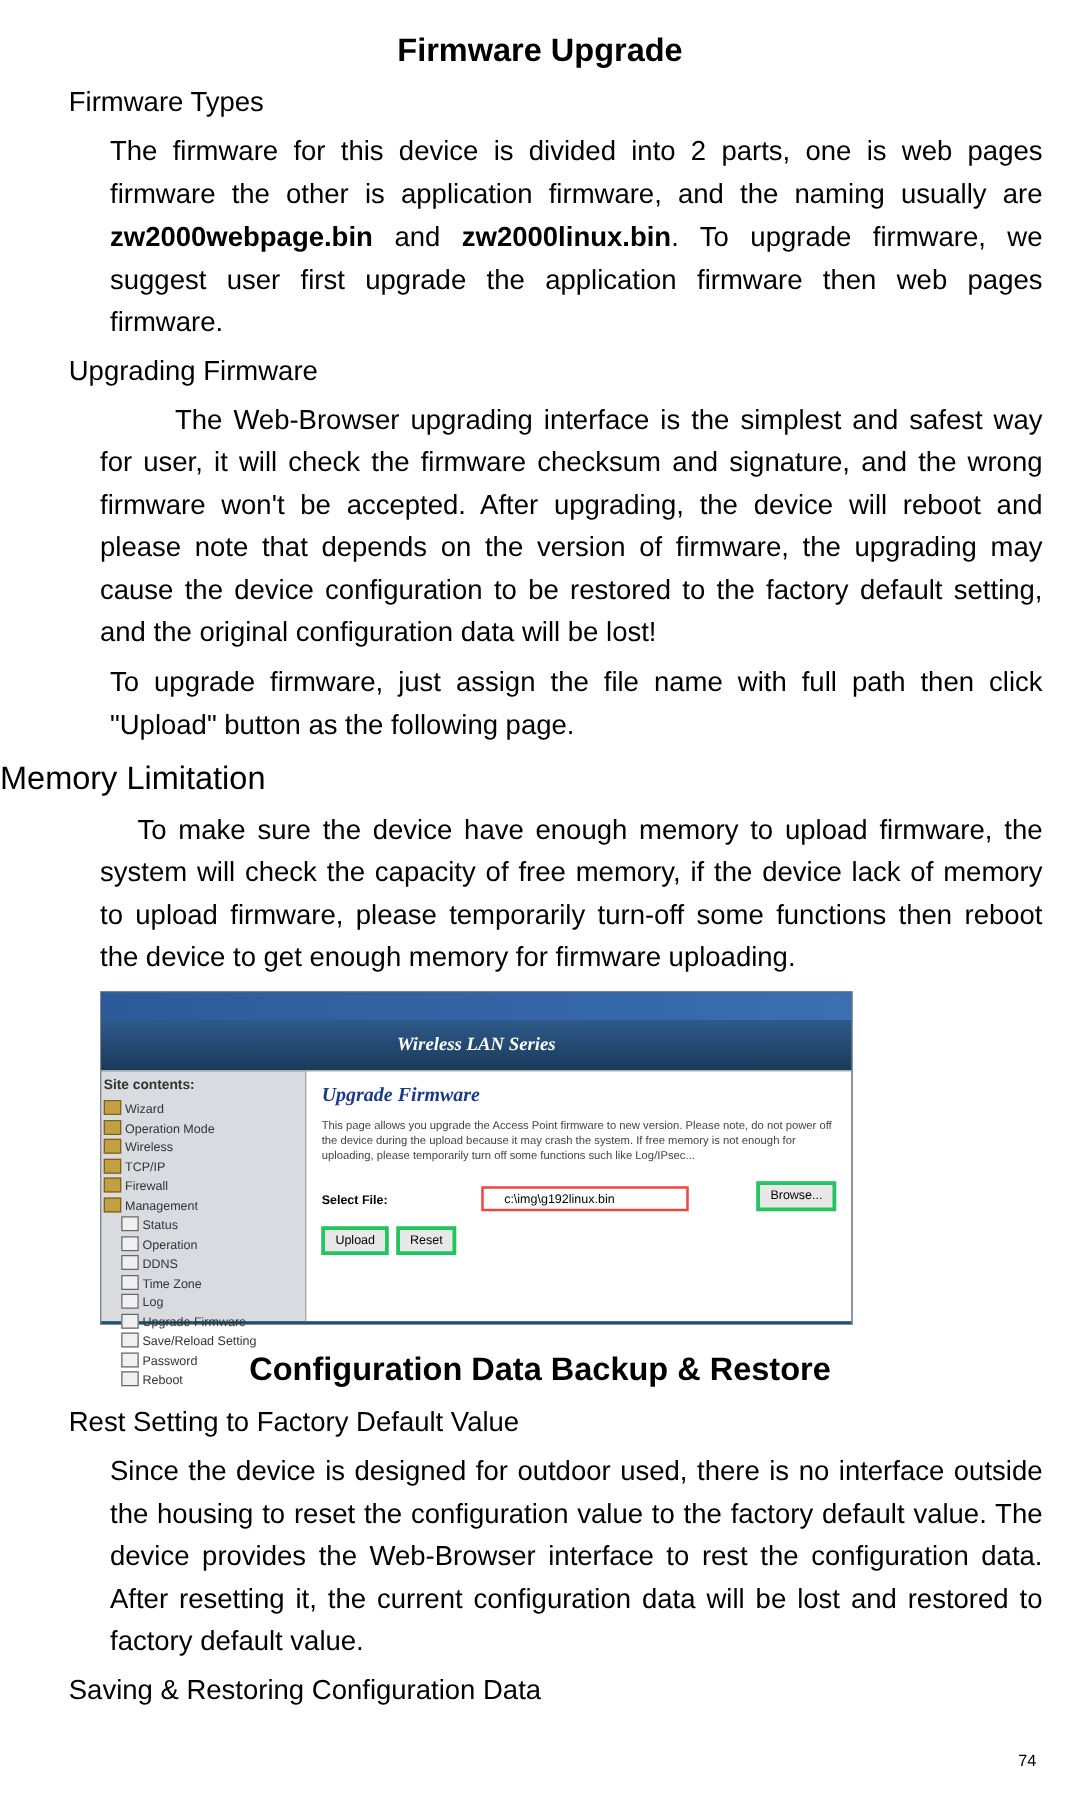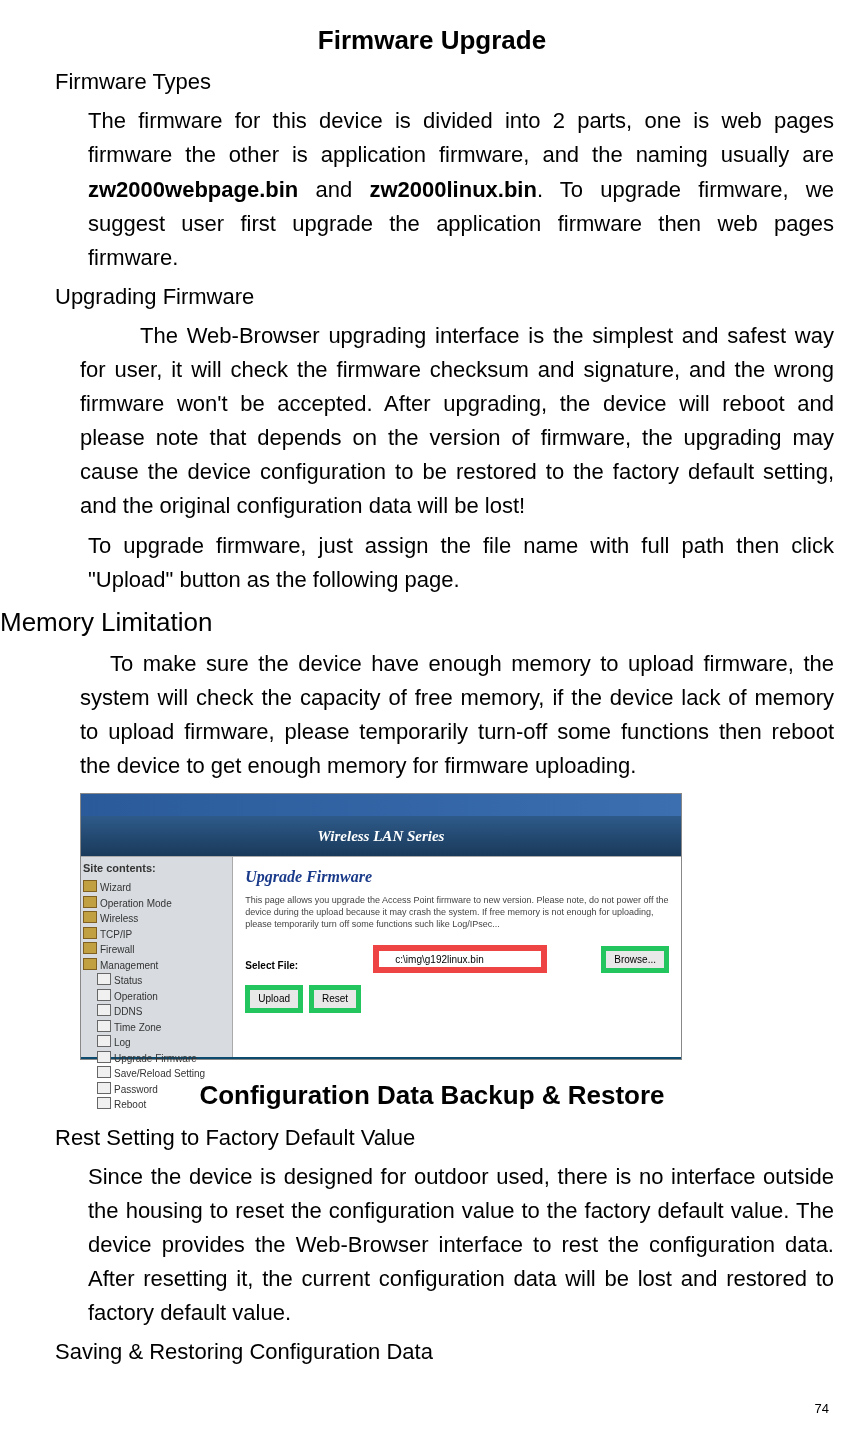--- a/index.html
+++ b/index.html
@@ -142,29 +142,29 @@
       align-items: flex-end;
       margin-bottom: 12px;
       font-size: 10px;
       gap: 48px;
     }
     .file-label {
       font-weight: bold;
       width: 80px;
     }
     .file-input {
-      border: 6px solid #ef4444;
+      border: 2px solid #ef4444;
       background: #fff;
       padding: 1px 16px;
       width: 130px;
       font-size: 10px;
       height: 14px;
     }
     .browse-btn, .upload-btn, .reset-btn {
-      border: 5px solid #22c55e;
+      border: 3px solid #22c55e;
       background: #e8e8e8;
       padding: 1px 8px;
       font-size: 10px;
       margin-left: 6px;
       cursor: pointer;
     }
     .button-row {
       display: flex;
     }
     .page-number {

